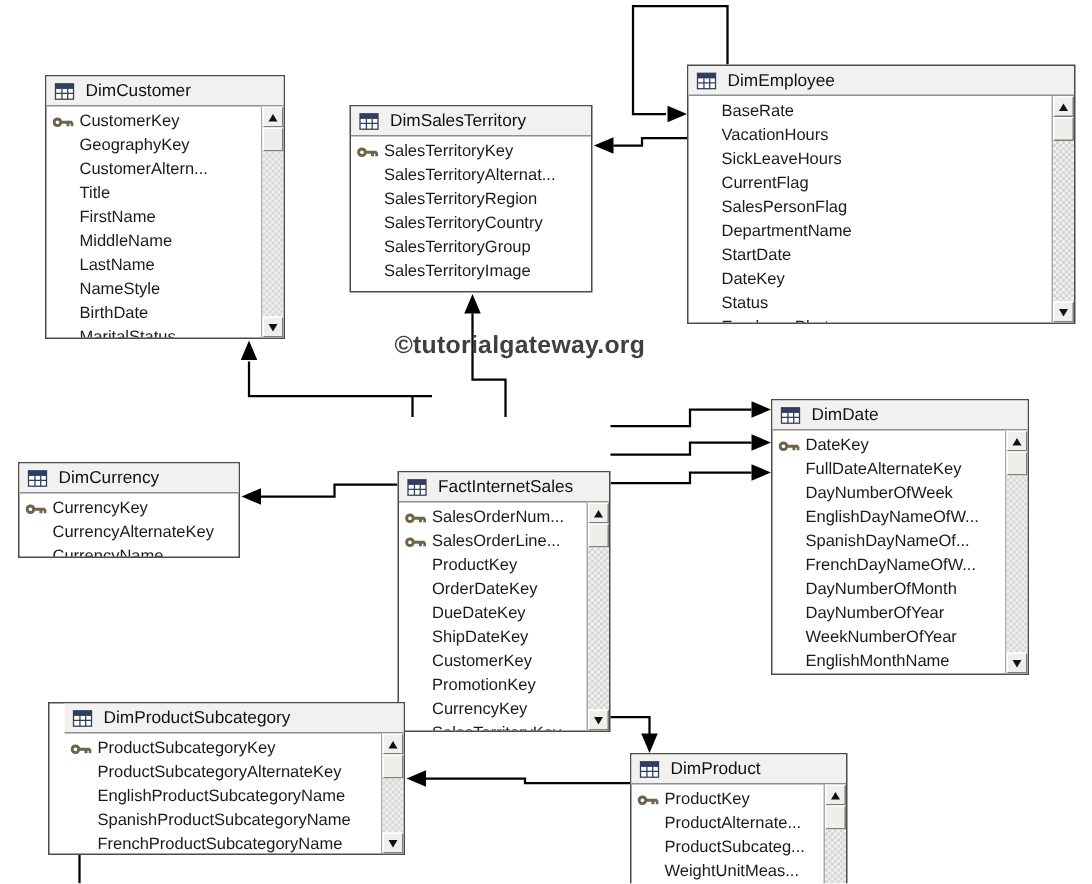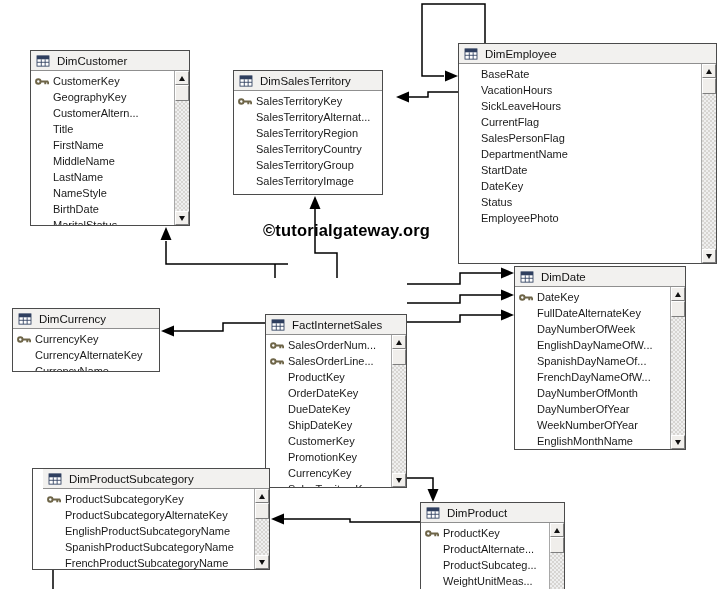--- a/index.html
+++ b/index.html
@@ -89,21 +89,21 @@
       </g>
       <g>
         <path d="M318,452 V478 H433 V490" class="conn"></path>
         <polygon points="433,502 427.5,489 438.5,489" class="arrow"></polygon>
       </g>
       <g>
         <path d="M420,522 H350 V519 H284" class="conn"></path>
         <polygon points="271,519 284,513.5 284,524.5" class="arrow"></polygon>
       </g>
     </svg>
-  <div class="watermark" style="color: #000000;">©tutorialgateway.org</div>
+  <div class="watermark" style="color: #404040;">©tutorialgateway.org</div>
 <div class="tbl" style="left: 30px; top: 50px; width: 160px; height: 176px;">
       <div class="tbl-hd">
         <span class="tbl-ic">
           <svg width="14" height="12" viewBox="0 0 16 14">
             <rect x="1" y="1" width="14" height="12" fill="#ffffff" stroke="#2f3f5f"></rect>
             <rect x="1" y="1" width="14" height="4" fill="#2f3f5f"></rect>
             <path d="M1 8.5 H15 M6 5 V13 M10.5 5 V13" stroke="#2f3f5f" fill="none"></path>
           </svg>
         </span>
         <span class="tbl-nm">DimCustomer</span>
@@ -163,21 +163,21 @@
             <span class="tri-up"></span>
           </div>
           <div class="sb-t"></div>
           <div class="sb-tr"></div>
           <div class="sb-b">
             <span class="tri-dn"></span>
           </div>
         </div>
       </div>
     </div>
-    <div class="tbl" style="left: 233px; top: 70px; width: 150px; height: 125px;">
+    <div class="tbl" style="left: 233px; top: 70px; width: 162px; height: 125px;">
       <div class="tbl-hd">
         <span class="tbl-ic">
           <svg width="14" height="12" viewBox="0 0 16 14">
             <rect x="1" y="1" width="14" height="12" fill="#ffffff" stroke="#2f3f5f"></rect>
             <rect x="1" y="1" width="14" height="4" fill="#2f3f5f"></rect>
             <path d="M1 8.5 H15 M6 5 V13 M10.5 5 V13" stroke="#2f3f5f" fill="none"></path>
           </svg>
         </span>
         <span class="tbl-nm">DimSalesTerritory</span>
       </div>
@@ -210,21 +210,21 @@
             <span class="gut"></span>
             <span class="fn">SalesTerritoryGroup</span>
           </div>
           <div class="row">
             <span class="gut"></span>
             <span class="fn">SalesTerritoryImage</span>
           </div>
         </div>
       </div>
     </div>
-    <div class="tbl" style="left: 458px; top: 43px; width: 259px; height: 221px;">
+    <div class="tbl" style="left: 458px; top: 43px; width: 259px; height: 173px;">
       <div class="tbl-hd">
         <span class="tbl-ic">
           <svg width="14" height="12" viewBox="0 0 16 14">
             <rect x="1" y="1" width="14" height="12" fill="#ffffff" stroke="#2f3f5f"></rect>
             <rect x="1" y="1" width="14" height="4" fill="#2f3f5f"></rect>
             <path d="M1 8.5 H15 M6 5 V13 M10.5 5 V13" stroke="#2f3f5f" fill="none"></path>
           </svg>
         </span>
         <span class="tbl-nm">DimEmployee</span>
       </div>

